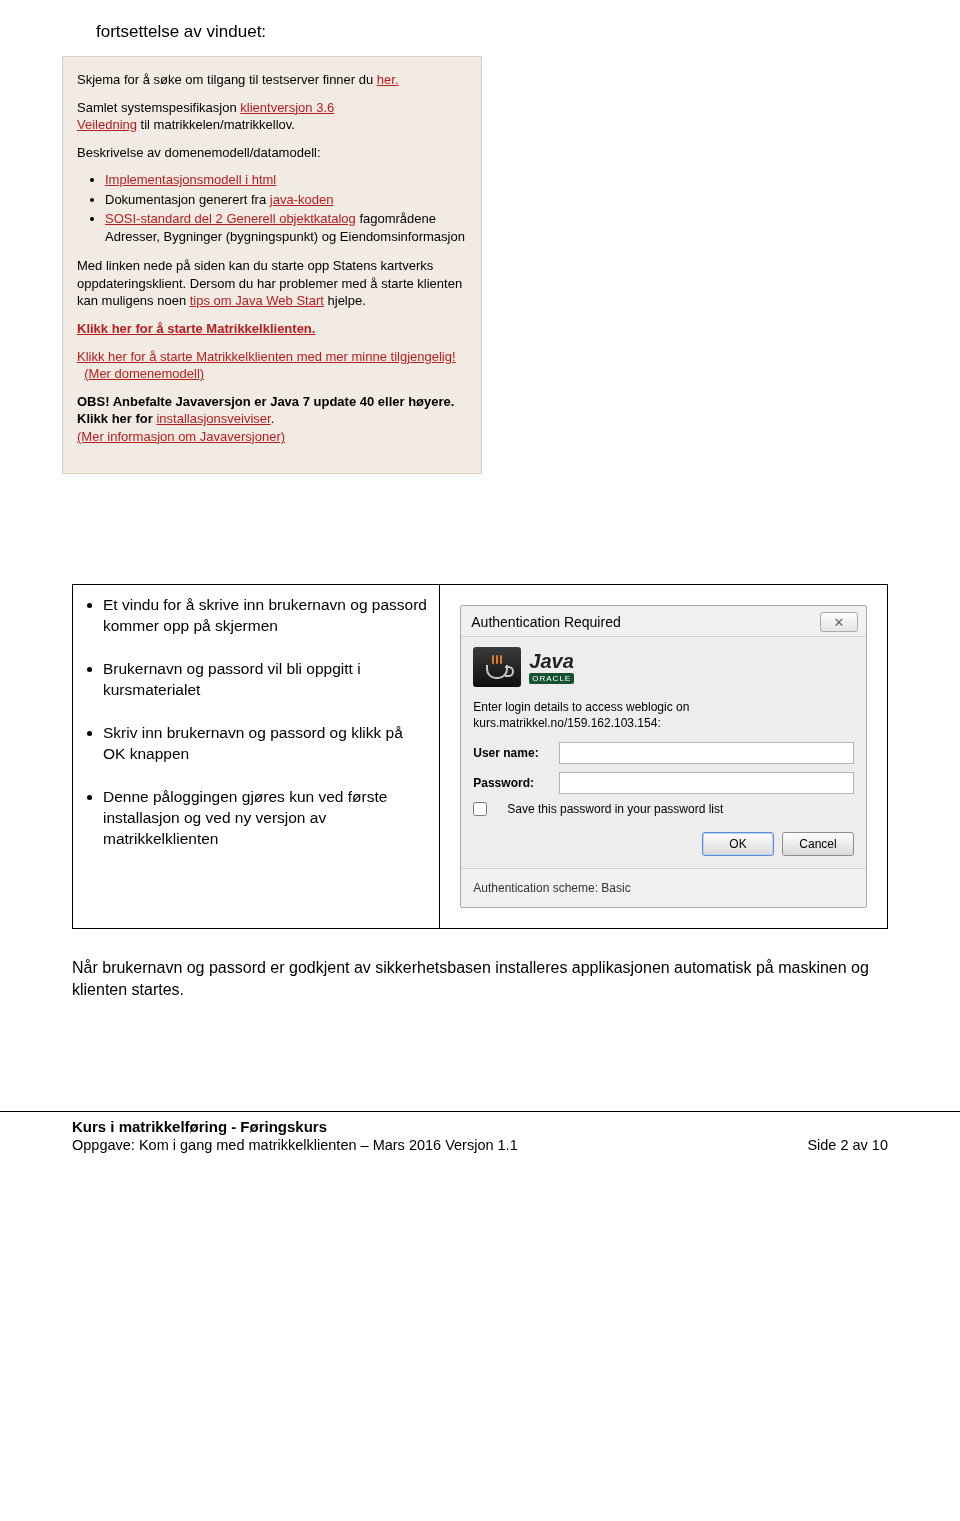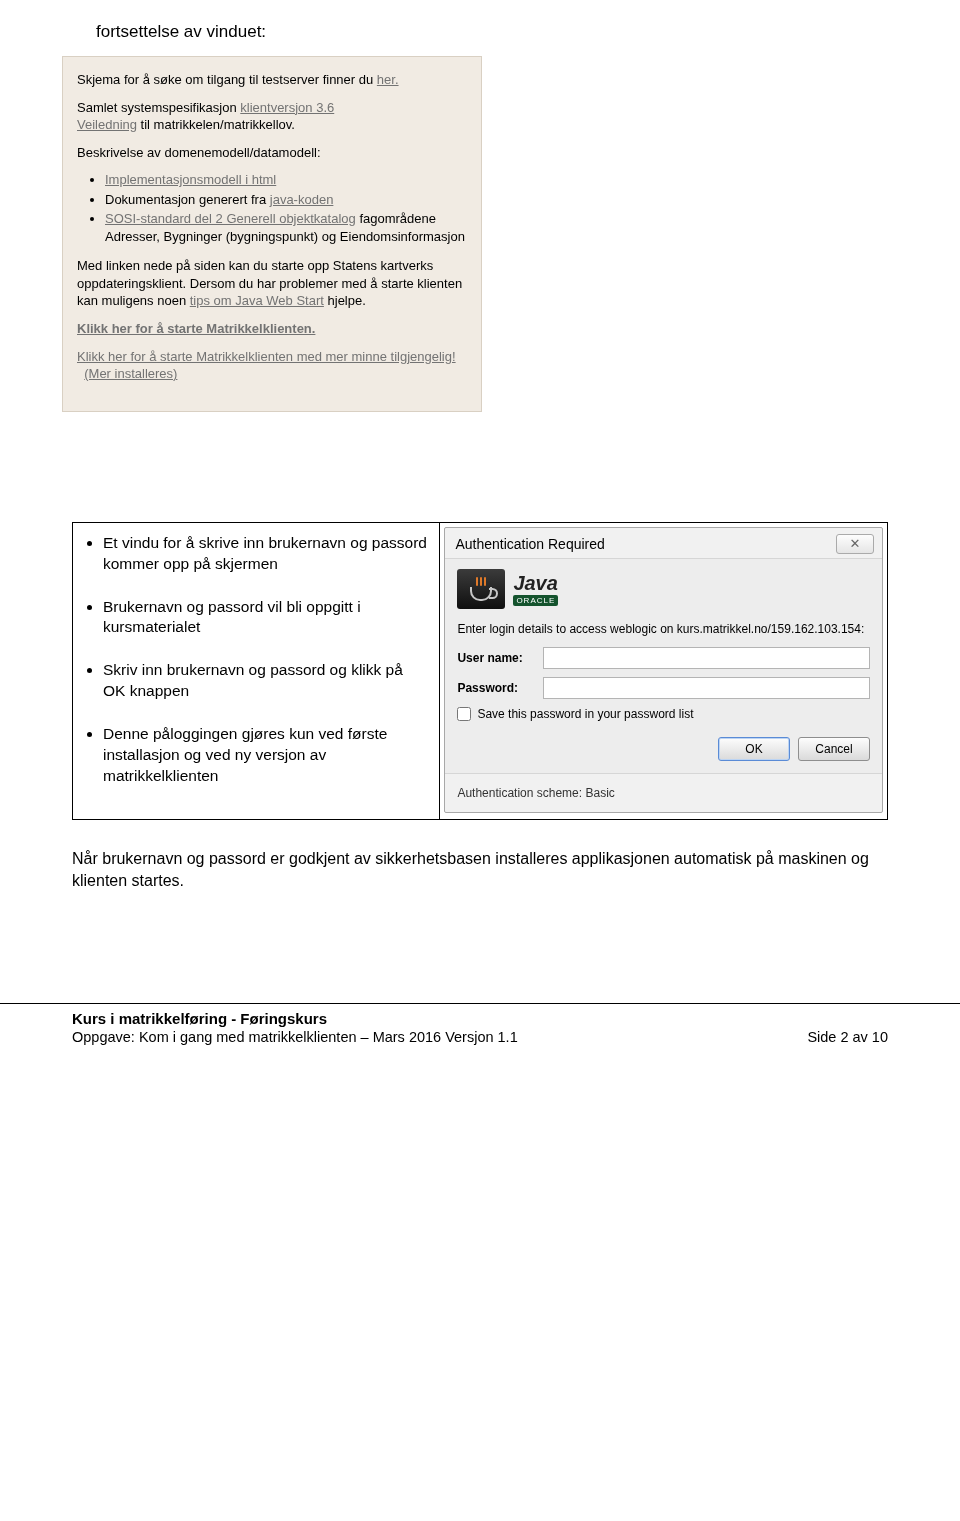--- a/index.html
+++ b/index.html
@@ -18,37 +18,37 @@
   .webbox {
     margin: 6px 62px 0 62px;
     width: 420px;
     background: #f1ebe3;
     border: 1px solid #d9d0c3;
     padding: 14px 14px 18px 14px;
     font-size: 13px;
     line-height: 1.35;
   }
   .webbox p { margin-bottom: 10px; }
-  .webbox a, .webbox .lnk { color: #737373; text-decoration: underline; cursor: pointer; }
+  .webbox a, .webbox .lnk { color: #b91c1c; text-decoration: underline; cursor: pointer; }
   .webbox ul { margin: 2px 0 12px 28px; list-style: disc; }
   .webbox ul li { margin-bottom: 2px; }
   .webbox .bold-link { font-weight: bold; }
   .webbox .obs { }
   .table-section {
     margin: 110px 72px 0 72px;
     display: flex;
     gap: 0;
     align-items: stretch;
   }
   .table-section .left, .table-section .right {
     border: 1px solid #000;
     padding: 10px 12px;
   }
   .table-section .left { width: 370px; border-right: none; }
-  .table-section .right { width: 452px; padding: 4px; display: flex; align-items: flex-start; }
+  .table-section .right { width: 452px; padding: 20px; display: flex; align-items: flex-start; }
   .left ul { list-style: disc; margin-left: 18px; }
   .left ul li { margin-bottom: 22px; font-size: 15.5px; line-height: 1.35; }
   .dialog {
     width: 100%;
     border: 1px solid #a8a8a8;
     border-radius: 2px;
     background: #f1f1f1;
     font-family: "Segoe UI", Tahoma, sans-serif;
     font-size: 12px;
   }
@@ -118,21 +118,21 @@
   .field-row { display: flex; align-items: center; margin-bottom: 8px; }
   .field-row label { width: 86px; font-weight: bold; font-size: 12px; }
   .field-row input[type="text"], .field-row input[type="password"] {
     flex: 1;
     height: 22px;
     border: 1px solid #b4b4b4;
     background: #fff;
     padding: 0 4px;
     font-size: 12px;
   }
-  .save-row { display: flex; align-items: center; gap: 6px; margin: 6px 0 16px 0; font-size: 12px; }
+  .save-row { display: flex; align-items: center; gap: 20px; margin: 6px 0 16px 0; font-size: 12px; }
   .save-row input[type="checkbox"] { width: 14px; height: 14px; }
   .btn-row { display: flex; justify-content: flex-end; gap: 8px; }
   .btn {
     min-width: 72px; height: 24px;
     border: 1px solid #8e8e8e; border-radius: 3px;
     background: linear-gradient(#fdfdfd, #dadada);
     font-size: 12px;
     display: flex; align-items: center; justify-content: center;
     cursor: pointer;
   }
@@ -175,21 +175,25 @@
     <li><span class="lnk">Implementasjonsmodell i html</span></li>
     <li><span>Dokumentasjon generert fra </span><span class="lnk">java-koden</span></li>
     <li><span class="lnk">SOSI-standard del 2 Generell objektkatalog</span><span> fagområdene Adresser, Bygninger (bygningspunkt) og Eiendomsinformasjon</span></li>
   </ul>
   <p>
     <span>Med linken nede på siden kan du starte opp Statens kartverks oppdateringsklient. Dersom du har problemer med å starte klienten kan muligens noen </span><span class="lnk">tips om Java Web Start</span><span> hjelpe.</span>
   </p>
   <p class="bold-link"><span class="lnk">Klikk her for å starte Matrikkelklienten.</span></p>
   <p>
     <span class="lnk">Klikk her for å starte Matrikkelklienten med mer minne tilgjengelig!</span>
-    &nbsp;&nbsp;<span class="lnk">(Mer installeres)</span>
+    &nbsp;&nbsp;<span class="lnk">(Mer domenemodell)</span>
+  </p>
+  <p class="obs">
+    <b><span>OBS! Anbefalte Javaversjon er Java 7 update 40 eller høyere. Klikk her for </span></b><span class="lnk">installasjonsveiviser</span><span>. </span><br>
+    <span class="lnk">(Mer informasjon om Javaversjoner)</span>
   </p>
 </div>
 
 <div class="table-section">
   <div class="left">
     <ul>
       <li>Et vindu for å skrive inn brukernavn og passord kommer opp på skjermen</li>
       <li>Brukernavn og passord vil bli oppgitt i kursmaterialet</li>
       <li>Skriv inn brukernavn og passord og klikk på OK knappen</li>
       <li>Denne påloggingen gjøres kun ved første installasjon og ved ny versjon av matrikkelklienten</li>

